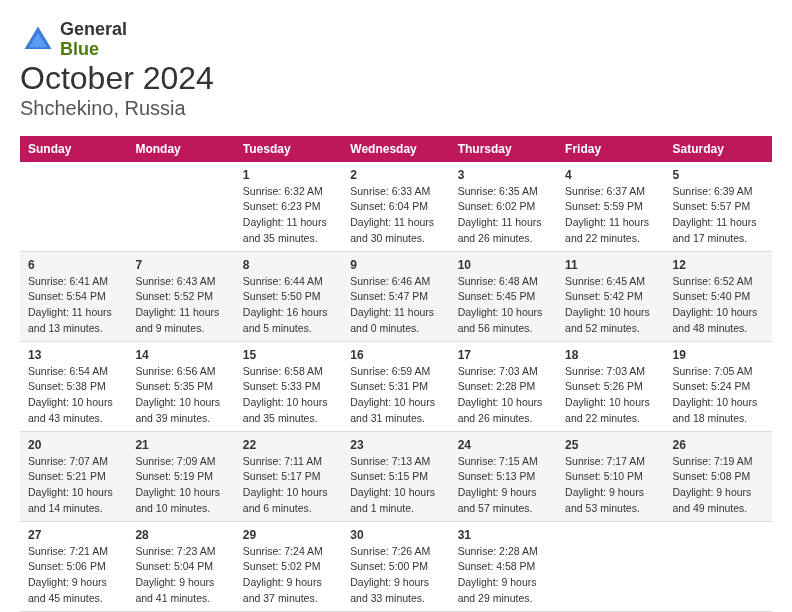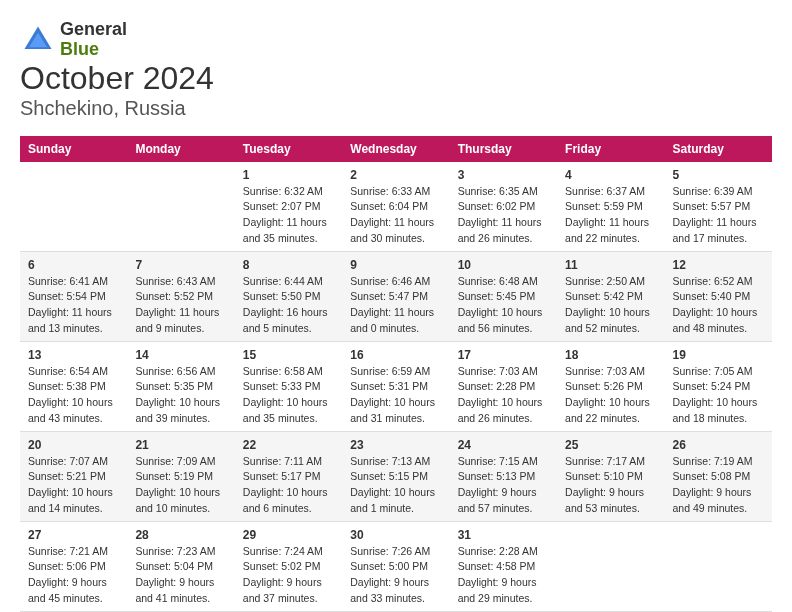--- a/index.html
+++ b/index.html
@@ -120,21 +120,21 @@
         <th>Saturday</th>
       </tr>
   </thead>
   <tbody id="calendar-body">
   <tr>
         <td class="empty-cell"></td>
         <td class="empty-cell"></td>
         <td>
           <div class="day-num">1</div>
         <div class="day-info">Sunrise: 6:32 AM</div>
-        <div class="day-info">Sunset: 2:07 PM</div>
+        <div class="day-info">Sunset: 6:23 PM</div>
         <div class="day-info">Daylight: 11 hours and 35 minutes.</div>
         </td>
         <td>
           <div class="day-num">2</div>
         <div class="day-info">Sunrise: 6:33 AM</div>
         <div class="day-info">Sunset: 6:04 PM</div>
         <div class="day-info">Daylight: 11 hours and 30 minutes.</div>
         </td>
         <td>
           <div class="day-num">3</div>
@@ -181,21 +181,21 @@
         <div class="day-info">Daylight: 11 hours and 0 minutes.</div>
         </td>
         <td>
           <div class="day-num">10</div>
         <div class="day-info">Sunrise: 6:48 AM</div>
         <div class="day-info">Sunset: 5:45 PM</div>
         <div class="day-info">Daylight: 10 hours and 56 minutes.</div>
         </td>
         <td>
           <div class="day-num">11</div>
-        <div class="day-info">Sunrise: 2:50 AM</div>
+        <div class="day-info">Sunrise: 6:45 AM</div>
         <div class="day-info">Sunset: 5:42 PM</div>
         <div class="day-info">Daylight: 10 hours and 52 minutes.</div>
         </td>
         <td>
           <div class="day-num">12</div>
         <div class="day-info">Sunrise: 6:52 AM</div>
         <div class="day-info">Sunset: 5:40 PM</div>
         <div class="day-info">Daylight: 10 hours and 48 minutes.</div>
         </td>
       </tr>

